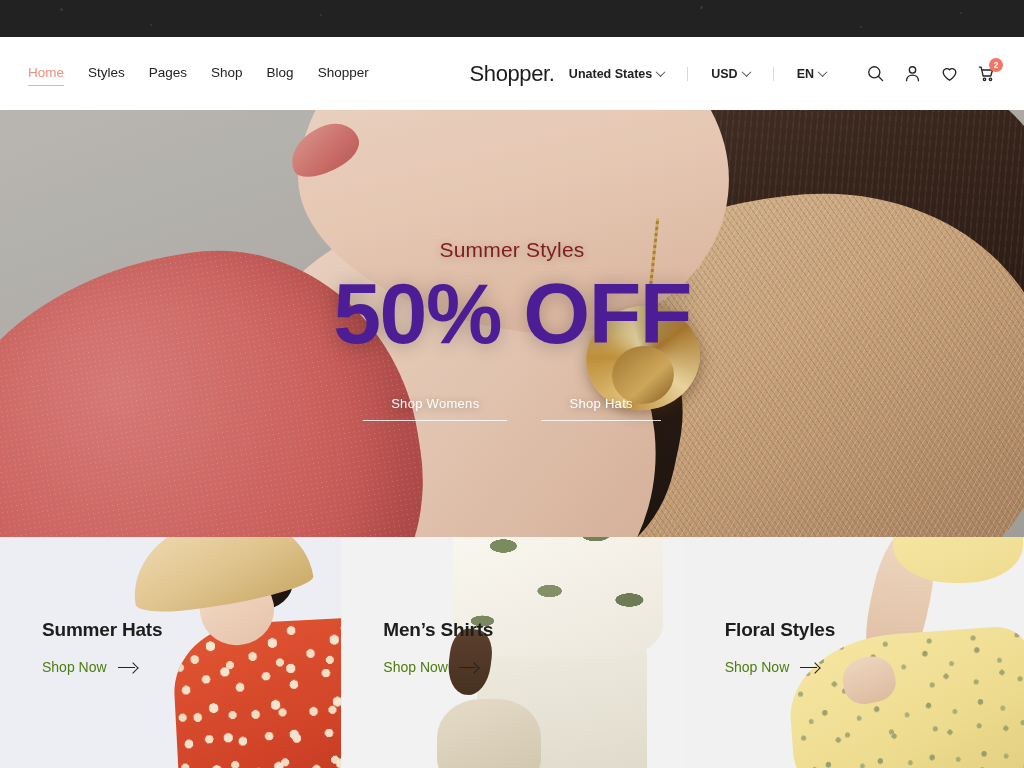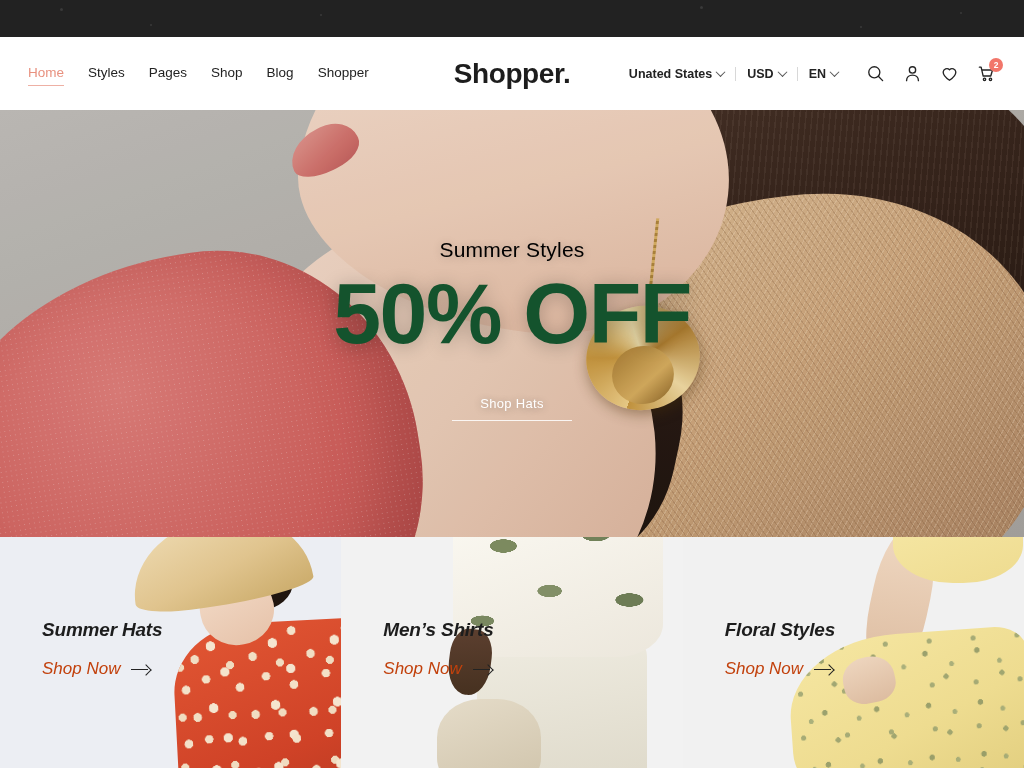--- a/index.html
+++ b/index.html
@@ -31,25 +31,25 @@
     position:relative; padding-bottom:3px; white-space:nowrap; cursor:pointer;
   }
   .nav-link.active { color:#e8917f; }
   .nav-link.active::after {
     content:""; position:absolute; left:0; right:0; bottom:-3px;
     height:1px; background:#eeb0a4;
   }
 
   .brand {
     position:absolute; left:50%; transform:translateX(-50%);
-    font-size:28px; font-weight:700; color:#1d1d1d; letter-spacing:-0.4px;
+    font-size:22px; font-weight:400; color:#1d1d1d; letter-spacing:-0.4px;
   }
 
   .nav-right {
-    margin-left:auto; display:flex; align-items:center; gap:0;
+    margin-left:auto; display:flex; align-items:center; gap:12px;
   }
   .selector {
     display:flex; align-items:center; gap:5px; font-size:12.5px;
     color:#232323; font-weight:600; cursor:pointer; padding:0 11px; white-space:nowrap;
   }
   .divider-v { width:1px; height:14px; background:#d8d8d8; }
   .chev { width:7px; height:7px; border-right:1.4px solid #555; border-bottom:1.4px solid #555;
           transform:rotate(45deg) translate(-1px,-1px); display:inline-block; }
   .icons { display:flex; align-items:center; gap:17px; margin-left:16px; }
   .icon-btn { width:20px; height:20px; position:relative; cursor:pointer;
@@ -154,45 +154,45 @@
   }
 
   .hero-veil { position:absolute; inset:0; background:rgba(0,0,0,0.045); }
 
   .hero-content {
     position:absolute; inset:0; z-index:5;
     display:flex; flex-direction:column; align-items:center;
     padding-top:128px;
   }
   .hero-kicker {
-    color:#000000; font-size:21px; font-weight:500; letter-spacing:0.2px;
+    color:#7f1d1d; font-size:21px; font-weight:500; letter-spacing:0.2px;
     text-shadow:0 1px 10px rgba(0,0,0,.22);
     text-align:right;
   }
   .hero-headline {
-    color:#14532d; font-size:86px; font-weight:700; line-height:1.0;
+    color:#4c1d95; font-size:86px; font-weight:700; line-height:1.0;
     letter-spacing:-1.5px; margin-top:8px;
     text-shadow:0 2px 18px rgba(0,0,0,.25);
   }
   .hero-ctas { display:flex; gap:34px; margin-top:40px; }
   .hero-cta {
     color:#ffffff; font-size:13px; font-weight:500; letter-spacing:0.3px;
     padding:0 28px 9px 28px; border-bottom:1px solid rgba(255,255,255,.85);
     cursor:pointer; white-space:nowrap; text-shadow:0 1px 8px rgba(0,0,0,.3);
   }
 
   
-  .cards { display:flex; height:231px; background:#ffffff;font-style:italic; }
+  .cards { display:flex; height:231px; background:#ffffff; }
   .card {
     flex:1; position:relative; overflow:hidden; background:#eff0f4; cursor:pointer;
   }
   .card-text { position:absolute; left:42px; top:82px; z-index:4; }
   .card-title { font-size:19px; font-weight:600; color:#1d1d1d; letter-spacing:-0.2px; white-space:nowrap; }
   .card-shop { display:flex; align-items:center; gap:11px; margin-top:18px; }
-  .card-shop-label { font-size:17px; color:#c2410c; font-weight:500; white-space:nowrap; }
+  .card-shop-label { font-size:14px; color:#4d7c0f; font-weight:500; white-space:nowrap; }
   .arrow-ico { width:20px; height:10px; position:relative; }
   .arrow-ico::before { content:""; position:absolute; left:0; top:4.5px; width:17px; height:1.2px; background:#232323; }
   .arrow-ico::after { content:""; position:absolute; right:1px; top:1.5px; width:7px; height:7px;
     border-top:1.2px solid #232323; border-right:1.2px solid #232323; transform:rotate(45deg); }
 
   
   .c1-bg { position:absolute; inset:0; background:#eceef3; }
   .c1-hat {
     position:absolute; left:130px; top:-18px; width:180px; height:86px;
     background:linear-gradient(160deg,#efdcb4 0%,#e0c48e 55%,#c9a967 100%);
@@ -382,20 +382,21 @@
     <div class="chain"></div>
     <div class="earring-outer"></div>
     <div class="earring-inner"></div>
     <div class="hero-veil"></div>
   </div>
 
   <div class="hero-content">
     <div class="hero-kicker">Summer Styles</div>
     <div class="hero-headline">50% OFF</div>
     <div class="hero-ctas">
+      <span class="hero-cta">Shop Womens</span>
       <span class="hero-cta">Shop Hats</span>
     </div>
   </div>
 </div>
 
 <div class="cards">
 
   <div class="card">
     <div class="c1-bg"></div>
     <div class="c1-dress"></div>

